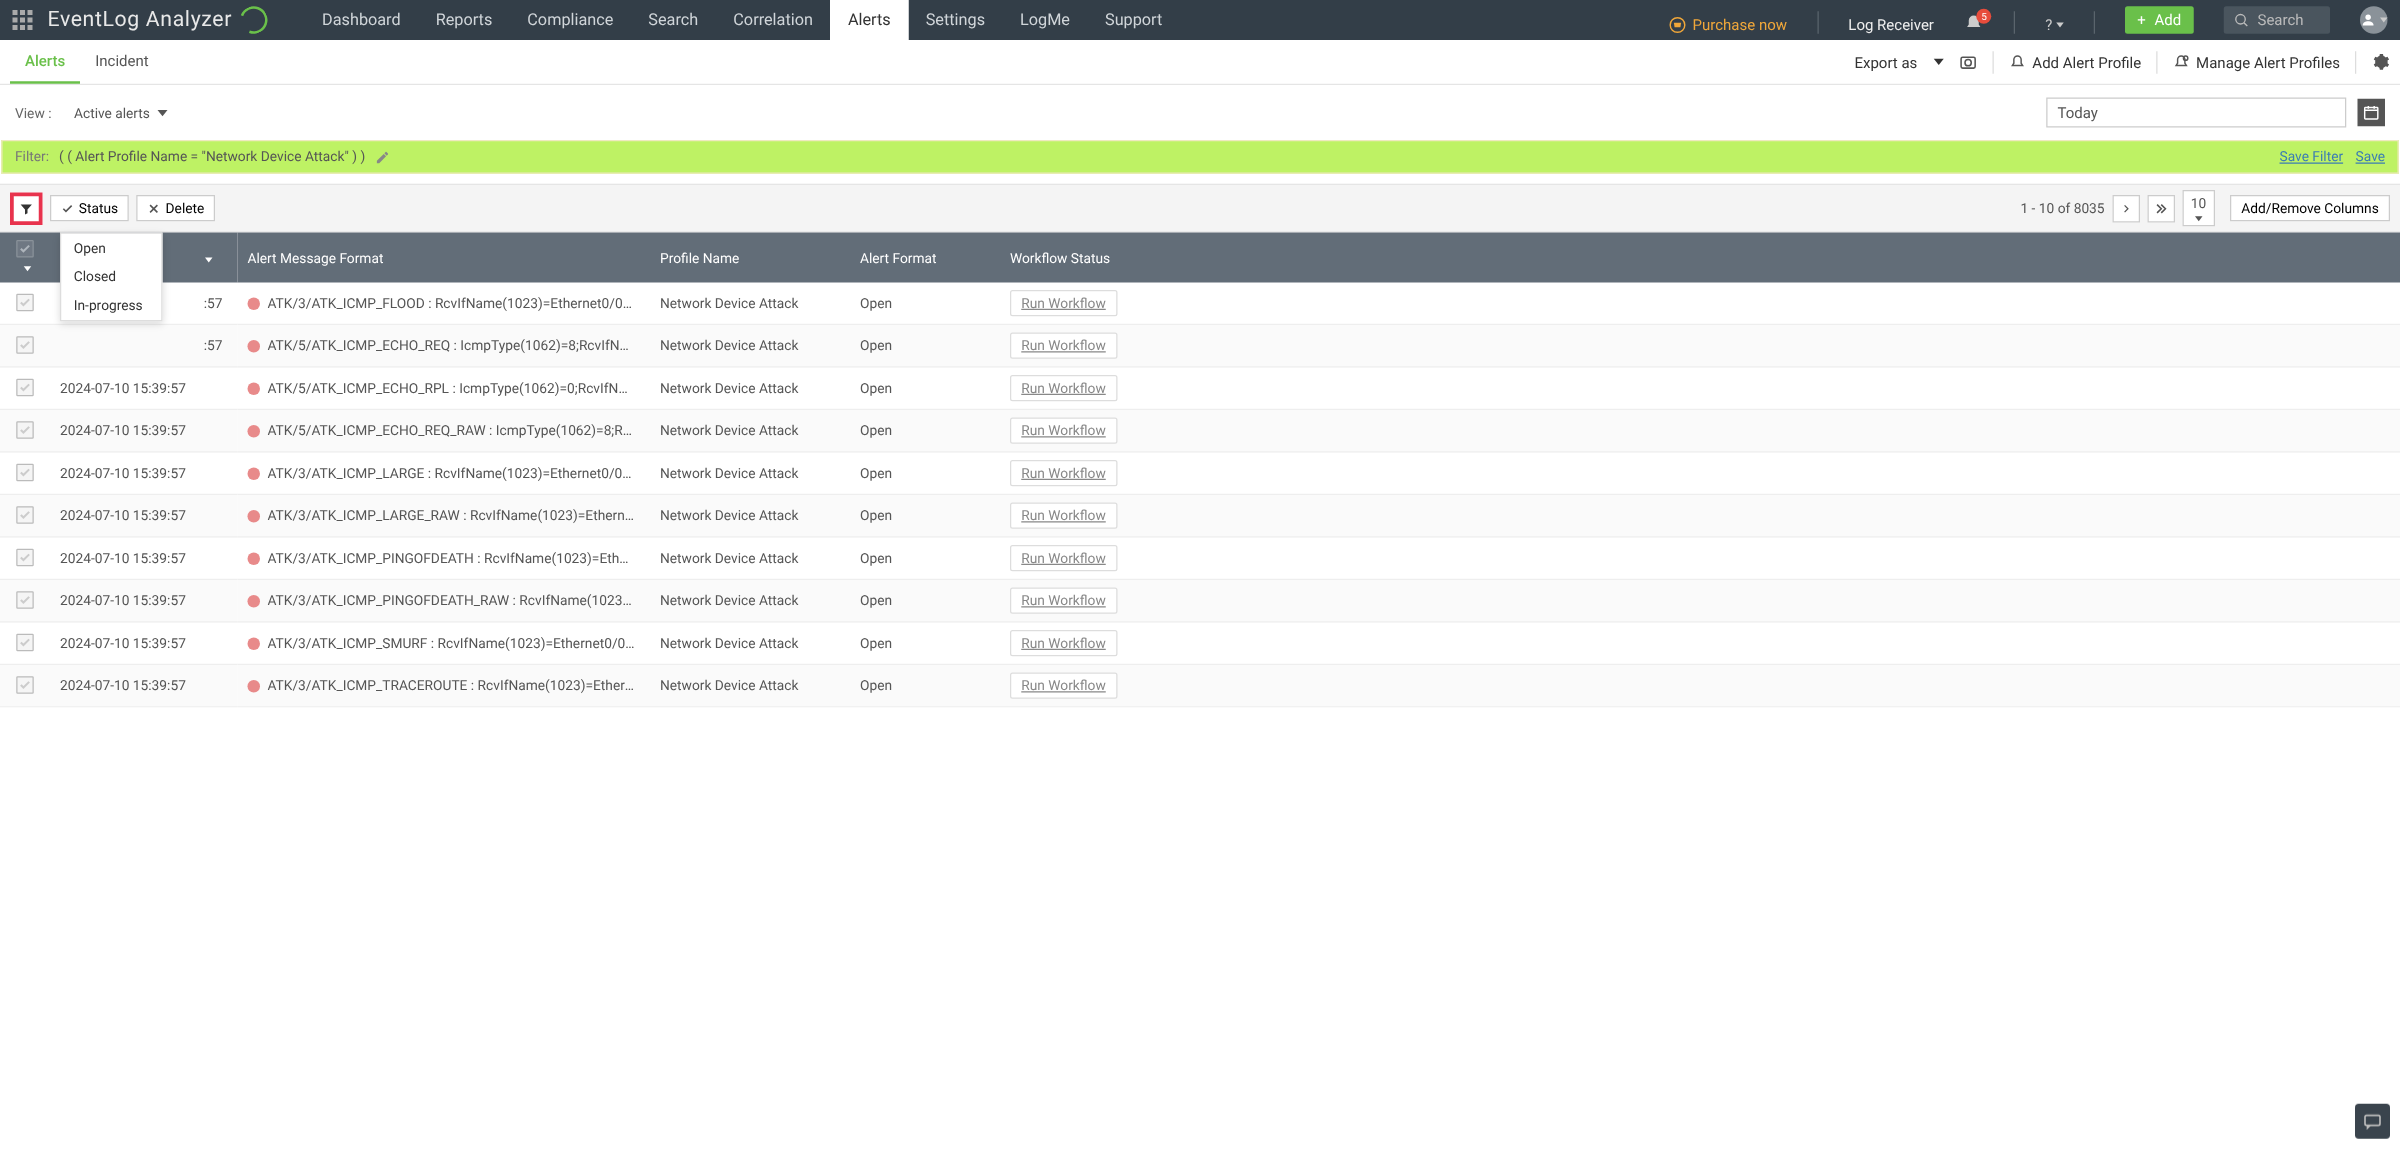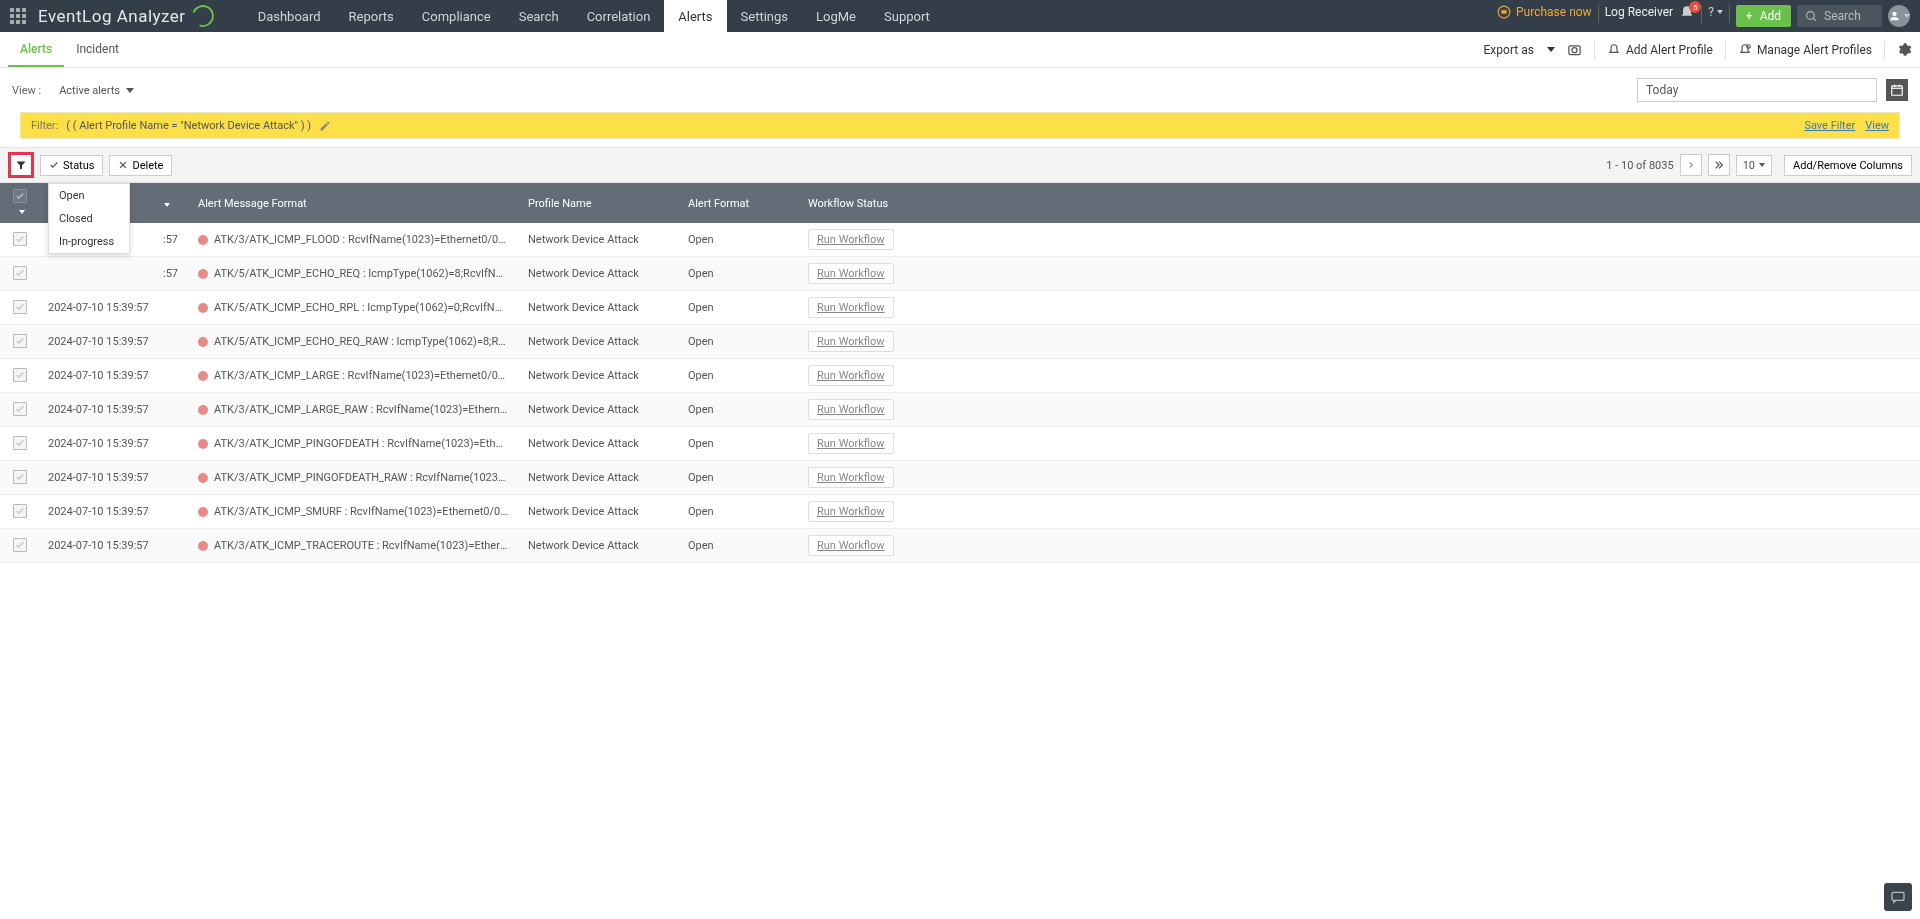--- a/index.html
+++ b/index.html
@@ -6,21 +6,21 @@
 body { background: #fff; font-size: 12px; color: #333; }
 .topbar { background: #333e48; height: 32px; display: flex; align-items: center; padding: 0 10px; color: #fff; }
 .topbar .apps-grid { display: grid; grid-template-columns: repeat(3, 4px); grid-template-rows: repeat(3, 4px); gap: 2px; margin-right: 12px; cursor: pointer; }
 .topbar .apps-grid span { background: #aaa; width: 4px; height: 4px; }
 .logo-wrap { display: flex; align-items: center; gap: 6px; margin-right: 30px; }
 .logo-text { font-size: 17px; font-weight: 400; letter-spacing: .5px; color: #e8e8e8;}
 .logo-swirl { width: 22px; height: 22px; border: 2px solid #6ac04a; border-radius: 50%; border-left-color: transparent; transform: rotate(-25deg);}
 .mainnav { display: flex; height: 100%; align-items: stretch; }
 .mainnav a { color: #d0d5d9; text-decoration: none; padding: 0 14px; display: flex; align-items: center; font-size: 13px; }
 .mainnav a.active { background: #fff; color: #333; }
-.topbar .right { margin-left: auto; display: flex; align-items: flex-start; gap: 6px; font-size: 12px;}
+.topbar .right { margin-left: auto; display: flex; align-items: flex-end; gap: 24px; font-size: 12px;}
 .right .purchase { color: #f0a73a; display: flex; align-items: center; gap: 5px; cursor: pointer;}
 .right .log-receiver { color: #eee; cursor: pointer; }
 .right .divider { width: 1px; height: 18px; background: #5a646c; }
 .bell-wrap { position: relative; cursor: pointer; }
 .badge-red { position: absolute; top: -4px; right: -6px; background: #e74c3c; color: #fff; font-size: 8px; border-radius: 50%; width: 12px; height: 12px; display: flex; align-items: center; justify-content: center; }
 .add-btn { background: #6ac04a; color: #fff; padding: 4px 10px; border-radius: 2px; font-size: 12px; display: flex; align-items: center; gap: 4px; cursor: pointer; border: none;}
 .search-box { background: #4a555e; display: flex; align-items: center; padding: 4px 8px; border-radius: 2px; gap: 6px; min-width: 70px;}
 .search-box input { background: transparent; border: none; color: #ccc; font-size: 12px; outline: none; width: 50px;}
 .search-box input::placeholder { color: #bbb; }
 .avatar { width: 22px; height: 22px; background: #8a9299; border-radius: 50%; display: flex; align-items: center; justify-content: center; cursor: pointer;}
@@ -31,34 +31,34 @@
 .subnav .tabs a.active { color: #6ac04a; border-bottom-color: #6ac04a; font-weight: 500;}
 .subnav .right-tools { margin-left: auto; display: flex; align-items: center; gap: 12px; font-size: 12px; color: #333;}
 .subnav .rtool { display: flex; align-items: center; gap: 5px; cursor: pointer; }
 .subnav .vdiv { width: 1px; height: 18px; background: #ddd; }
 
 .viewbar { display: flex; align-items: center; padding: 10px 12px; gap: 10px; font-size: 11px; color: #666;}
 .viewbar .view-select { display: inline-flex; align-items: center; gap: 6px; padding: 3px 8px; cursor: pointer; color: #555;}
 .date-box { margin-left: auto; border: 1px solid #ccc; padding: 4px 8px; display: flex; align-items: center; width: 240px; justify-content: space-between; font-size: 12px; color: #555;}
 .cal-btn { background: #555; color: #fff; width: 22px; height: 22px; display: flex; align-items: center; justify-content: center; margin-left: -1px; cursor: pointer;}
 
-.filterbar { background: #fde047; border: 1px solid #efe9c0; margin: 0 20px; padding: 6px 10px; display: flex; align-items: center; font-size: 11px; gap: 8px;}
+.filterbar { background: #bef264; border: 1px solid #efe9c0; margin: 0 1px; padding: 6px 10px; display: flex; align-items: center; font-size: 11px; gap: 8px;}
 .filterbar .label { color: #777; }
 .filterbar .expr { color: #555; }
 .filterbar .edit { cursor: pointer; color: #888;}
 .filterbar .links { margin-left: auto; display: flex; gap: 10px;}
 .filterbar .links a { color: #3b7db3; text-decoration: underline; cursor: pointer; font-size: 11px;}
 
 .actionbar { background: #f4f4f4; border-top: 1px solid #e5e5e5; border-bottom: 1px solid #e5e5e5; margin-top: 8px; display: flex; align-items: center; padding: 4px 8px; gap: 6px; font-size: 11px;}
 .filter-icon-box { border: 3px solid #e8334d; background: #fff; width: 26px; height: 26px; display: flex; align-items: center; justify-content: center; cursor: pointer;}
 .btn-small { background: #fff; border: 1px solid #ccc; padding: 3px 8px; display: inline-flex; align-items: center; gap: 4px; font-size: 11px; cursor: pointer;}
 .actionbar .spacer { flex: 1; }
 .pager { display: flex; align-items: center; gap: 6px; font-size: 11px; color: #555;}
 .pager .pg-btn { border: 1px solid #ccc; background: #fff; width: 22px; height: 22px; display: flex; align-items: center; justify-content: center; cursor: pointer;}
-.pager .per-page { border: 1px solid #ccc; background: #fff; padding: 3px 6px; display: flex; align-items: center; gap: 4px; cursor: pointer;}
+.pager .per-page { border: 1px solid #ccc; background: #fff; padding: 3px 6px; display: flex; align-items: center; gap: 4px; cursor: pointer; flex-direction: column;}
 .addrem { border: 1px solid #ccc; background: #fff; padding: 3px 8px; cursor: pointer; margin-left: 6px; font-size: 11px;}
 
 .table-wrap { position: relative; }
 table { width: 100%; border-collapse: collapse; font-size: 11px; }
 thead th { background: #626d78; color: #fff; font-weight: 400; text-align: left; padding: 6px 8px; font-size: 11px;}
 thead th.check-col { width: 40px; text-align: center;}
 tbody td { padding: 6px 8px; border-bottom: 1px solid #eee; color: #555; vertical-align: middle;}
 tbody tr:nth-child(even) td { background: #fafafa; }
 .chk { width: 14px; height: 14px; border: 1px solid #bbb; background: #f5f5f5; display: inline-flex; align-items: center; justify-content: center; cursor: pointer; border-radius: 1px;}
 .sev-dot { width: 10px; height: 10px; border-radius: 50%; background: #e88a8a; display: inline-block; margin-right: 6px; flex-shrink: 0;}
@@ -204,21 +204,21 @@
 <div class="filterbar">
   <span class="label">Filter:</span>
   <span class="expr">( ( Alert Profile Name = "Network Device Attack" ) )</span>
   <span class="edit">
     <svg width="12" height="12" viewBox="0 0 24 24" fill="#888">
         <path d="M3 17.25V21h3.75l11-11-3.75-3.75-11 11zM20.7 7a1 1 0 0 0 0-1.4l-2.3-2.3a1 1 0 0 0-1.4 0L15 5.3 18.7 9l2-2z"></path>
       </svg>
   </span>
   <div class="links">
     <a>Save Filter</a>
-    <a>View</a>
+    <a>Save</a>
   </div>
 </div>
 
 <div class="actionbar">
   <div class="filter-icon-box">
     <svg width="12" height="12" viewBox="0 0 24 24" fill="#333">
         <path d="M3 5h18l-7 8v6l-4 2v-8L3 5z"></path>
       </svg>
   </div>
   <button class="btn-small">

